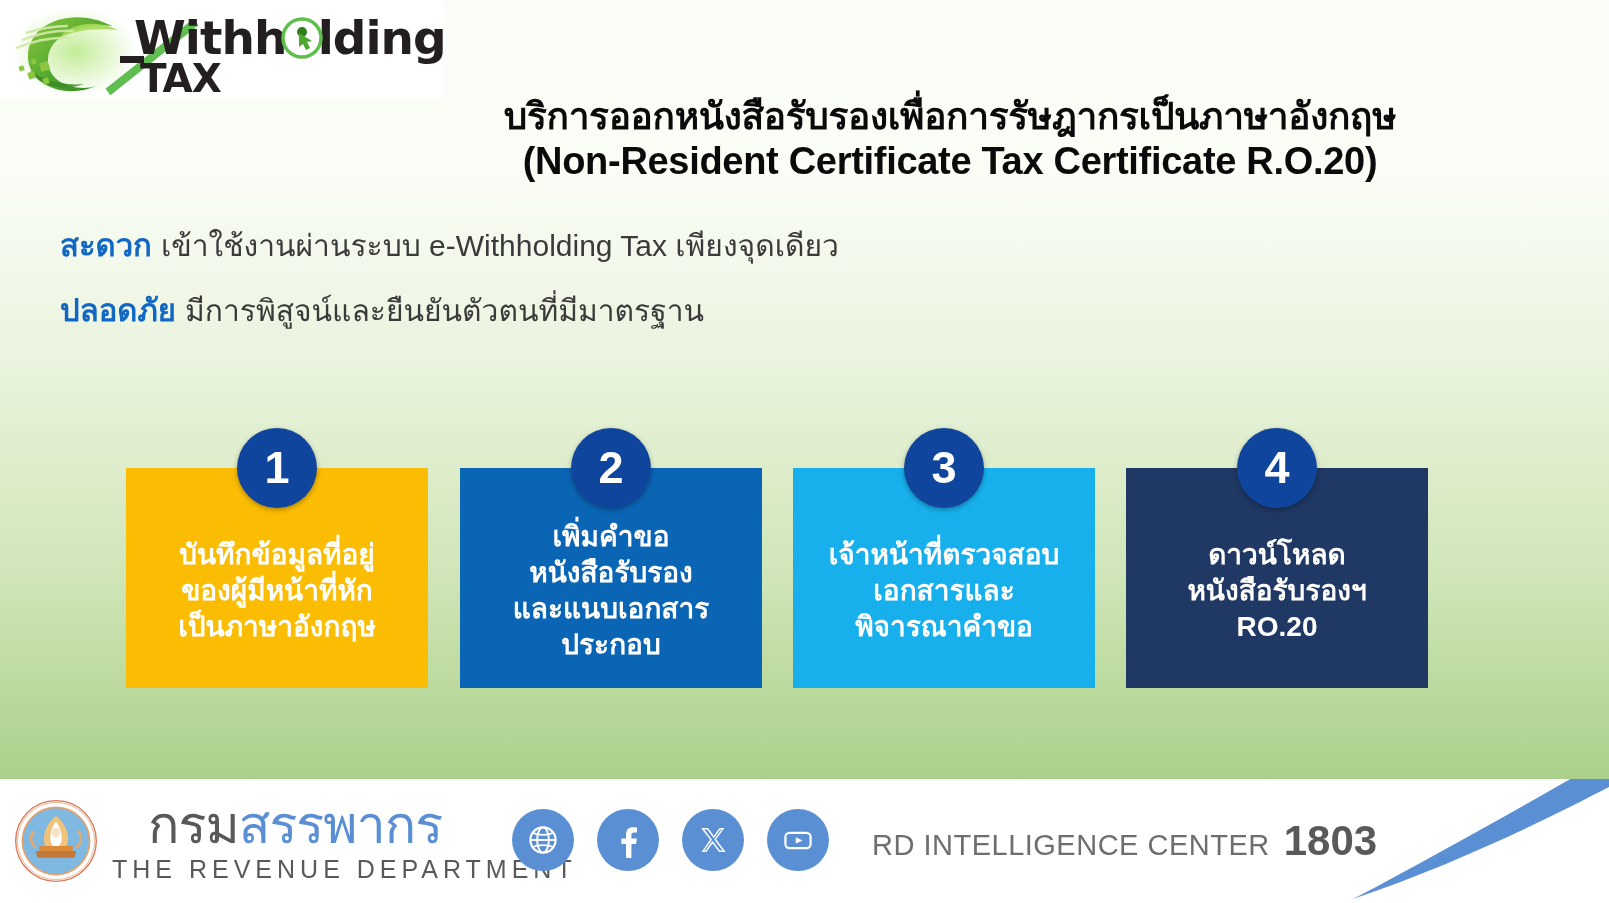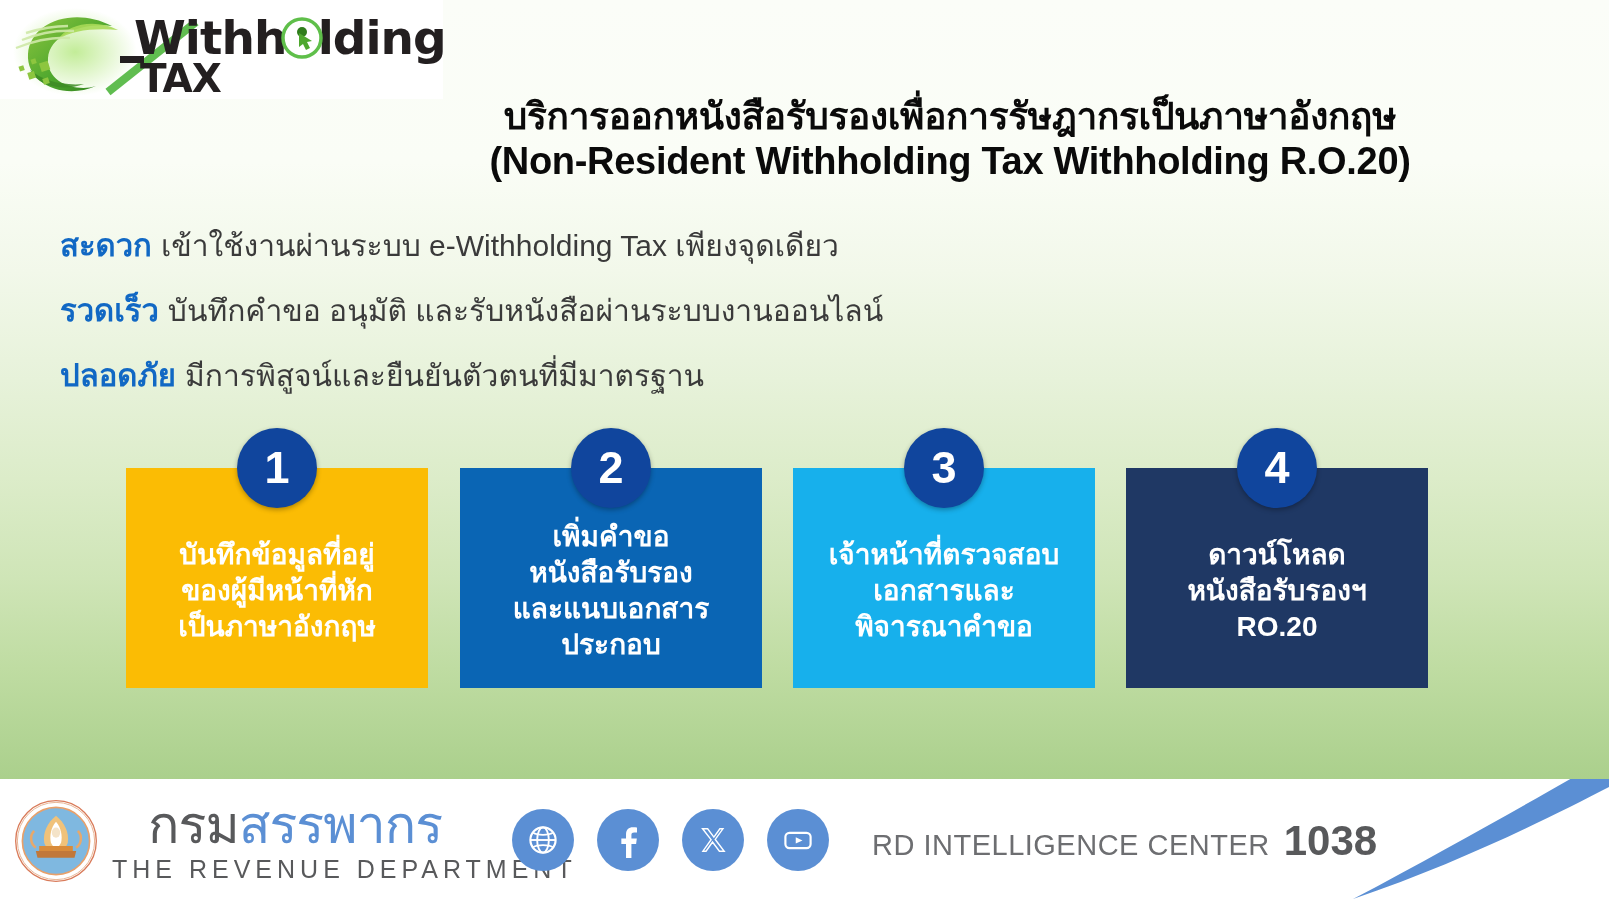--- a/index.html
+++ b/index.html
@@ -299,29 +299,26 @@
     <svg style="position:absolute;left:280px;top:16px;width:44px;height:44px" viewBox="0 0 44 44">
       <circle cx="22" cy="22" r="19" fill="#ffffff"></circle>
       <circle cx="22" cy="22" r="19" fill="none" stroke="#5fbf4a" stroke-width="3.5"></circle>
       <circle cx="22" cy="16" r="5" fill="#2f7d1c"></circle>
       <path d="M19 17 L19 31 L23 28 L26 34 L30 32 L27 26 L32 25 Z" fill="#4ea72e"></path>
     </svg>
   </div>
 
   <div id="headline">
     <span class="line-th">บริการออกหนังสือรับรองเพื่อการรัษฎากรเป็นภาษาอังกฤษ</span>
-    <span class="line-en">(Non-Resident Withholding Tax Withholding R.O.20)</span>
+    <span class="line-en">(Non-Resident Certificate Tax Certificate R.O.20)</span>
   </div>
 
   <div id="features">
     <div class="feature-row">
       <span class="feature-key">สะดวก</span><span class="feature-text">เข้าใช้งานผ่านระบบ e-Withholding Tax เพียงจุดเดียว</span>
-    </div>
-    <div class="feature-row">
-      <span class="feature-key">รวดเร็ว</span><span class="feature-text">บันทึกคำขอ อนุมัติ และรับหนังสือผ่านระบบงานออนไลน์</span>
     </div>
     <div class="feature-row">
       <span class="feature-key">ปลอดภัย</span><span class="feature-text">มีการพิสูจน์และยืนยันตัวตนที่มีมาตรฐาน</span>
     </div>
   </div>
 
   <div id="steps">
 
     <div class="step" id="step-1">
       <div class="step-box" style="background: rgb(251, 188, 4);">
@@ -411,18 +408,18 @@
 
     <div class="social" id="social-yt">
       <svg viewBox="0 0 40 40" width="36" height="36">
         <rect x="6" y="12" width="28" height="17" rx="4.5" ry="4.5" fill="none" stroke="#ffffff" stroke-width="2.4"></rect>
         <path d="M17.5 17 L25 20.5 L17.5 24 Z" fill="#ffffff"></path>
       </svg>
     </div>
 
     <div id="hotline">
       <span>RD INTELLIGENCE CENTER</span>
-      <span id="hotline-number">1038</span>
+      <span id="hotline-number">1803</span>
     </div>
 
   </div>
 
 </div>
 
 </body></html>

